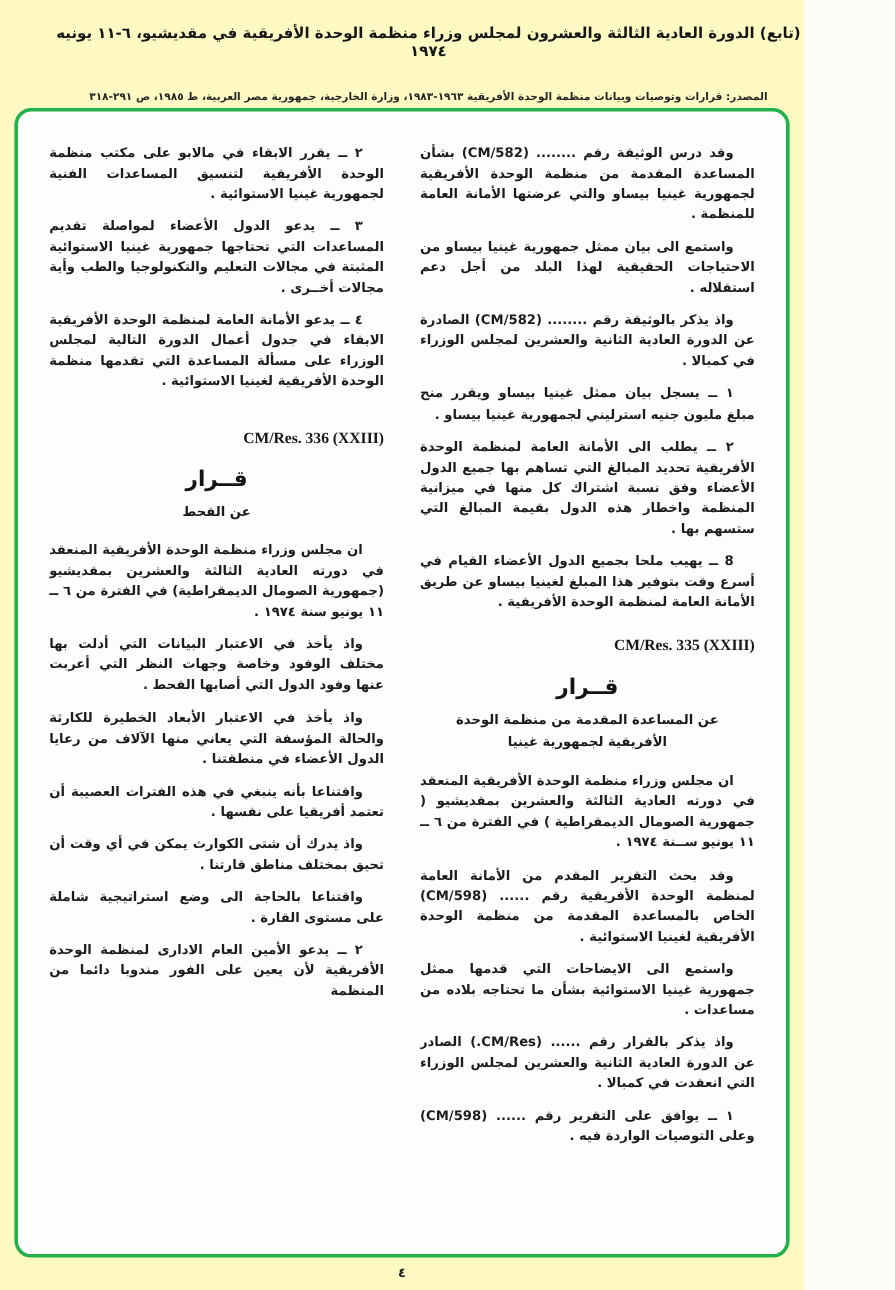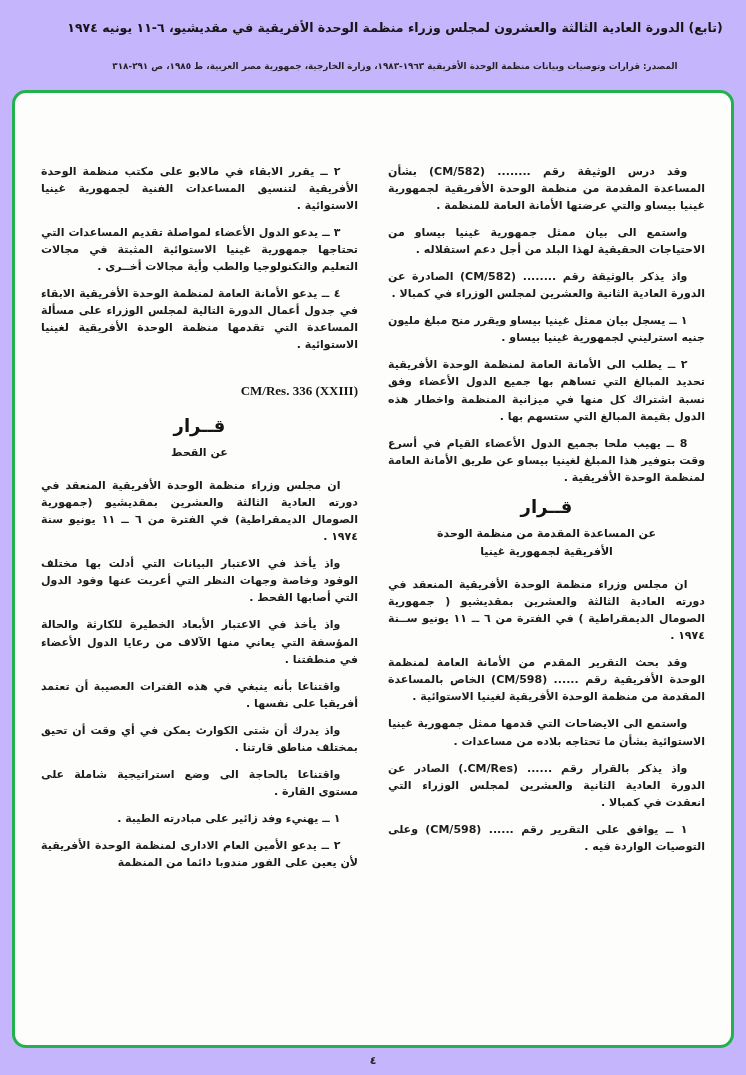--- a/index.html
+++ b/index.html
@@ -4,23 +4,23 @@
 <style>
   * { margin: 0; padding: 0; box-sizing: border-box; }
   html, body { width: 746px; height: 1075px; }
   body {
     background: #fbfbf8;
     font-family: "DejaVu Sans", sans-serif;
     color: #1e1e1e;
   }
   .page {
     position: relative;
-    width: 746px;
+    width: 670px;
     height: 1075px;
-    background: #c4b5fd;
+    background: #fef9c3;
     overflow: hidden;
     padding-left: 44px;
   }
   .doc-header {
     direction: rtl;
     text-align: center;
     padding-top: 20px;
   }
   .doc-title {
     font-size: 12.5px;
@@ -49,21 +49,20 @@
     display: flex;
     direction: rtl;
     gap: 30px;
     height: 100%;
     overflow: hidden;
   }
   .column {
     flex: 1;
     direction: rtl;
     overflow: hidden;
-    margin-top: 44px;
   }
   .para {
     direction: rtl;
     text-align: justify;
     text-indent: 1.6em;
     font-size: 11px;
     line-height: 1.55;
     font-weight: bold;
     color: #1c1c1c;
     margin-bottom: 10px;
@@ -119,20 +118,21 @@
     <div class="columns">
 
       <section class="column">
         <p class="para">وقد درس الوثيقة رقم ........ (CM/582) بشأن المساعدة المقدمة من منظمة الوحدة الأفريقية لجمهورية غينيا بيساو والتي عرضتها الأمانة العامة للمنظمة .</p>
         <p class="para">واستمع الى بيان ممثل جمهورية غينيا بيساو من الاحتياجات الحقيقية لهذا البلد من أجل دعم استقلاله .</p>
         <p class="para">واذ يذكر بالوثيقة رقم ........ (CM/582) الصادرة عن الدورة العادية الثانية والعشرين لمجلس الوزراء في كمبالا .</p>
         <p class="para">١ ــ يسجل بيان ممثل غينيا بيساو ويقرر منح مبلغ مليون جنيه استرليني لجمهورية غينيا بيساو .</p>
         <p class="para">٢ ــ يطلب الى الأمانة العامة لمنظمة الوحدة الأفريقية تحديد المبالغ التي تساهم بها جميع الدول الأعضاء وفق نسبة اشتراك كل منها في ميزانية المنظمة واخطار هذه الدول بقيمة المبالغ التي ستسهم بها .</p>
         <p class="para">8 ــ يهيب ملحا بجميع الدول الأعضاء القيام في أسرع وقت بتوفير هذا المبلغ لغينيا بيساو عن طريق الأمانة العامة لمنظمة الوحدة الأفريقية .</p>
 
+        <div class="res-code">CM/Res. 335 (XXIII)</div>
 
         <div class="res-heading">
           <div class="res-title">قــرار</div>
           <div class="res-sub">عن المساعدة المقدمة من منظمة الوحدة</div>
           <div class="res-sub">الأفريقية لجمهورية غينيا</div>
         </div>
 
         <p class="para">ان مجلس وزراء منظمة الوحدة الأفريقية المنعقد في دورته العادية الثالثة والعشرين بمقديشيو ( جمهورية الصومال الديمقراطية ) في الفترة من ٦ ــ ١١ يونيو ســنة ١٩٧٤ .</p>
         <p class="para">وقد بحث التقرير المقدم من الأمانة العامة لمنظمة الوحدة الأفريقية رقم ...... (CM/598) الخاص بالمساعدة المقدمة من منظمة الوحدة الأفريقية لغينيا الاستوائية .</p>
         <p class="para">واستمع الى الايضاحات التي قدمها ممثل جمهورية غينيا الاستوائية بشأن ما تحتاجه بلاده من مساعدات .</p>
@@ -151,21 +151,20 @@
           <div class="res-title">قــرار</div>
           <div class="res-sub">عن القحط</div>
         </div>
 
         <p class="para">ان مجلس وزراء منظمة الوحدة الأفريقية المنعقد في دورته العادية الثالثة والعشرين بمقديشيو (جمهورية الصومال الديمقراطية) في الفترة من ٦ ــ ١١ يونيو سنة ١٩٧٤ .</p>
         <p class="para">واذ يأخذ في الاعتبار البيانات التي أدلت بها مختلف الوفود وخاصة وجهات النظر التي أعربت عنها وفود الدول التي أصابها القحط .</p>
         <p class="para">واذ يأخذ في الاعتبار الأبعاد الخطيرة للكارثة والحالة المؤسفة التي يعاني منها الآلاف من رعايا الدول الأعضاء في منطقتنا .</p>
         <p class="para">واقتناعا بأنه ينبغي في هذه الفترات العصيبة أن تعتمد أفريقيا على نفسها .</p>
         <p class="para">واذ يدرك أن شتى الكوارث يمكن في أي وقت أن تحيق بمختلف مناطق قارتنا .</p>
         <p class="para">واقتناعا بالحاجة الى وضع استراتيجية شاملة على مستوى القارة .</p>
-        <p class="para">١ ــ يهنيء وفد زائير على مبادرته الطيبة .</p>
         <p class="para">٢ ــ يدعو الأمين العام الادارى لمنظمة الوحدة الأفريقية لأن يعين على الفور مندوبا دائما من المنظمة</p>
       </section>
 
     </div>
   </div>
 
   <div class="page-number">٤</div>
 
 </div>
 

